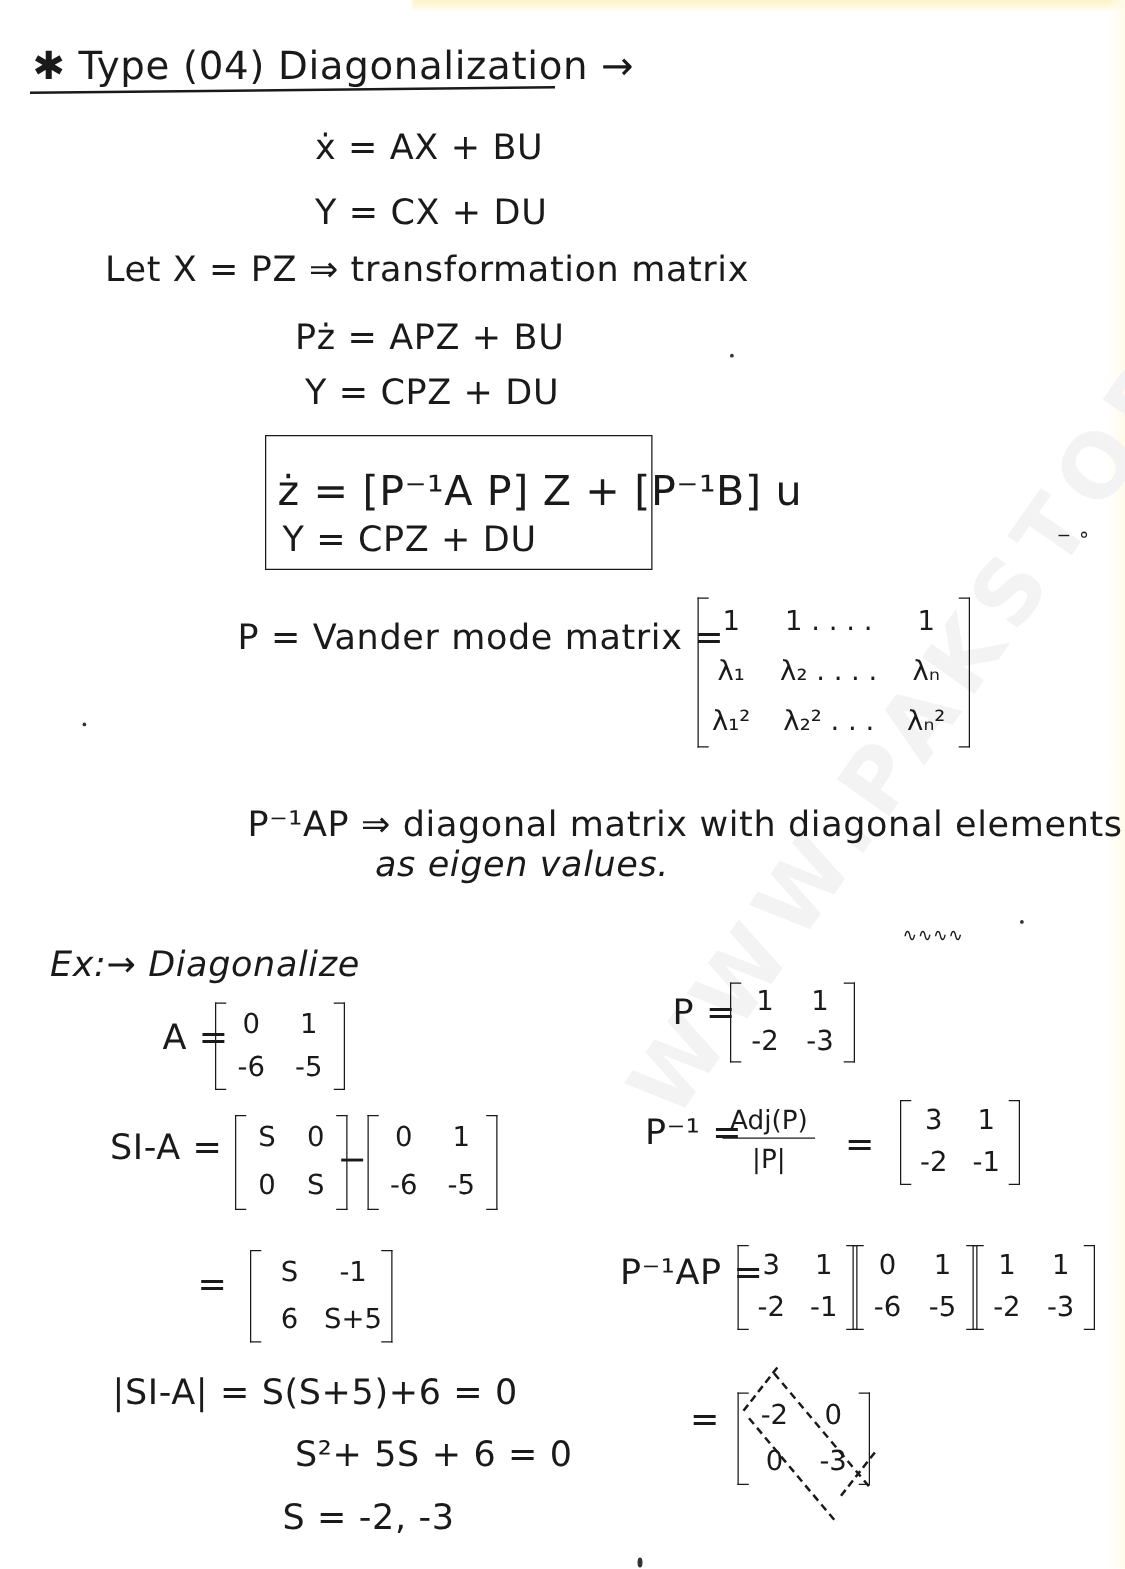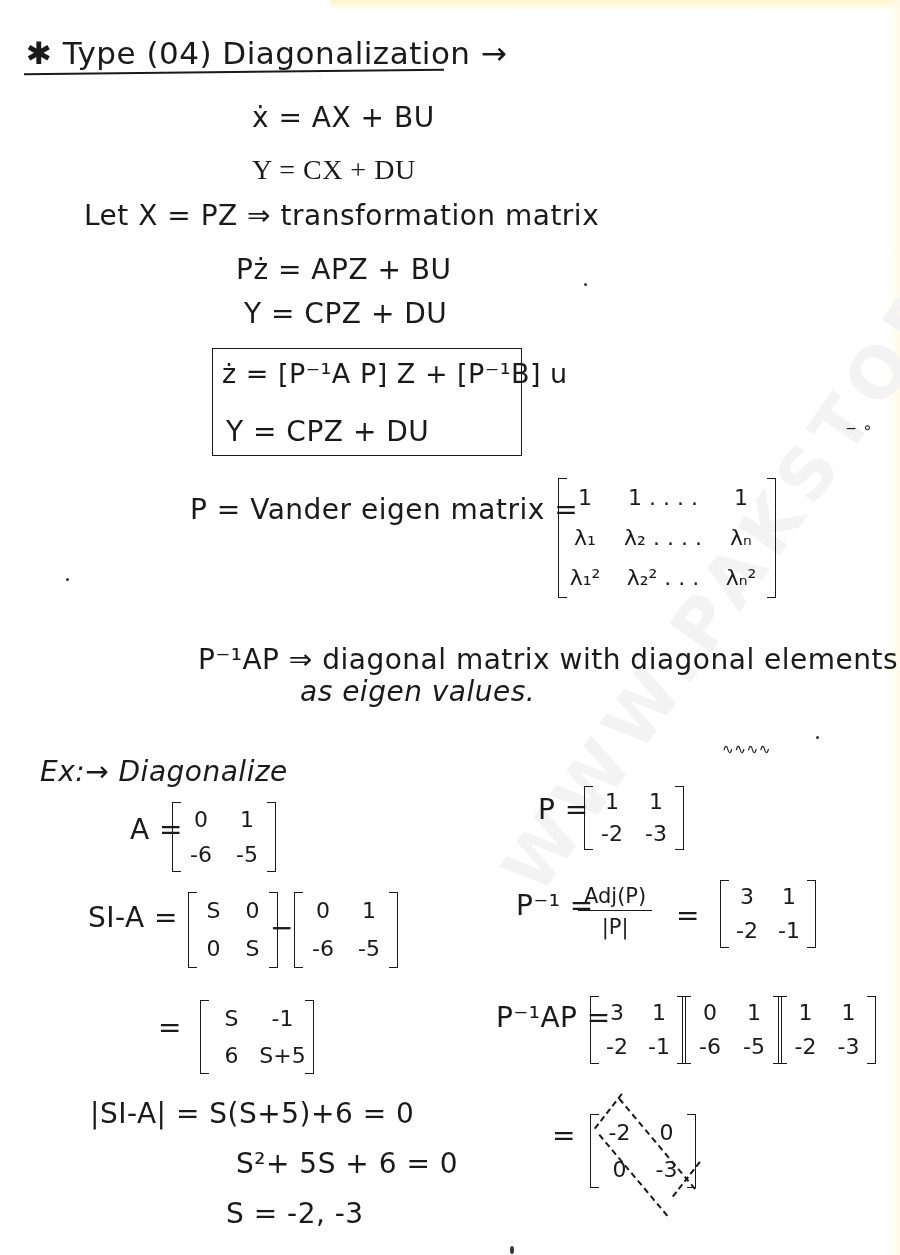--- a/index.html
+++ b/index.html
@@ -31,30 +31,30 @@
 <body>
 
 <div class="topglow"></div>
 <div class="rightglow"></div>
 <div class="wm">WWW.PAKSTORE.COM</div>
 
 <div class="t title" style="left:26px;top:38px;">✱ Type (04) Diagonalization →</div>
 <div class="underline"></div>
 
 <div class="t" style="left:252px;top:104px;">ẋ = AX + BU</div>
-<div class="t" style="left:252px;top:156px;font-family:Liberation Serif, serif;">Y = CX + DU</div>
+<div class="t" style="left:252px;top:156px;">Y = CX + DU</div>
 <div class="t" style="left:84px;top:202px;">Let X = PZ  ⇒ transformation matrix</div>
 <div class="t" style="left:236px;top:256px;">Pż = APZ + BU</div>
 <div class="t" style="left:244px;top:300px;">Y = CPZ + DU</div>
 
 <div class="boxed"></div>
-<div class="t" style="left:222px;top:360px;font-size:27px;">ż = [P⁻¹A P] Z + [P⁻¹B] u</div>
+<div class="t" style="left:222px;top:376px;font-size:33px;">ż = [P⁻¹A P] Z + [P⁻¹B] u</div>
 <div class="t" style="left:226px;top:418px;">Y = CPZ + DU</div>
 
-<div class="t" style="left:190px;top:496px;">P = Vander eigen matrix =</div>
+<div class="t" style="left:190px;top:496px;">P = Vander mode matrix =</div>
 <div class="mat" style="left:558px;top:478px;width:210px;height:120px;grid-template-columns:46px 110px 46px;grid-template-rows:repeat(3,1fr);padding:0 4px;">
   <span class="lb"></span>
   <span class="cell">1</span>
   <span class="cell">1 . . . .</span>
   <span class="cell">1</span>
   <span class="cell">λ₁</span>
   <span class="cell">λ₂ . . . .</span>
   <span class="cell">λₙ</span>
   <span class="cell">λ₁²</span>
   <span class="cell">λ₂² . . .</span>

